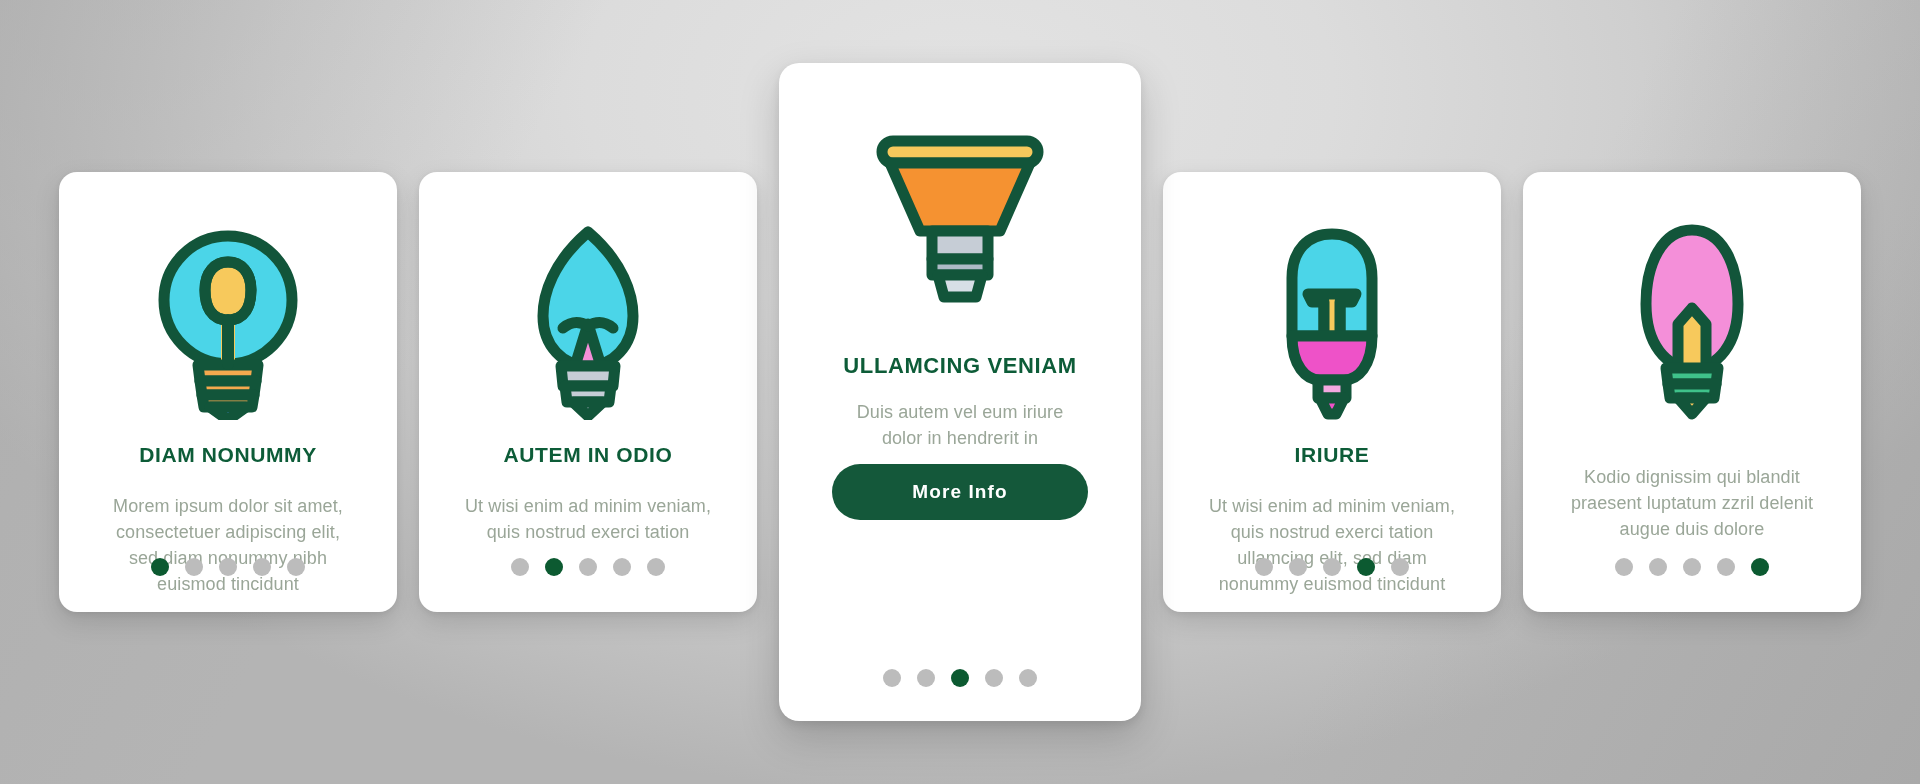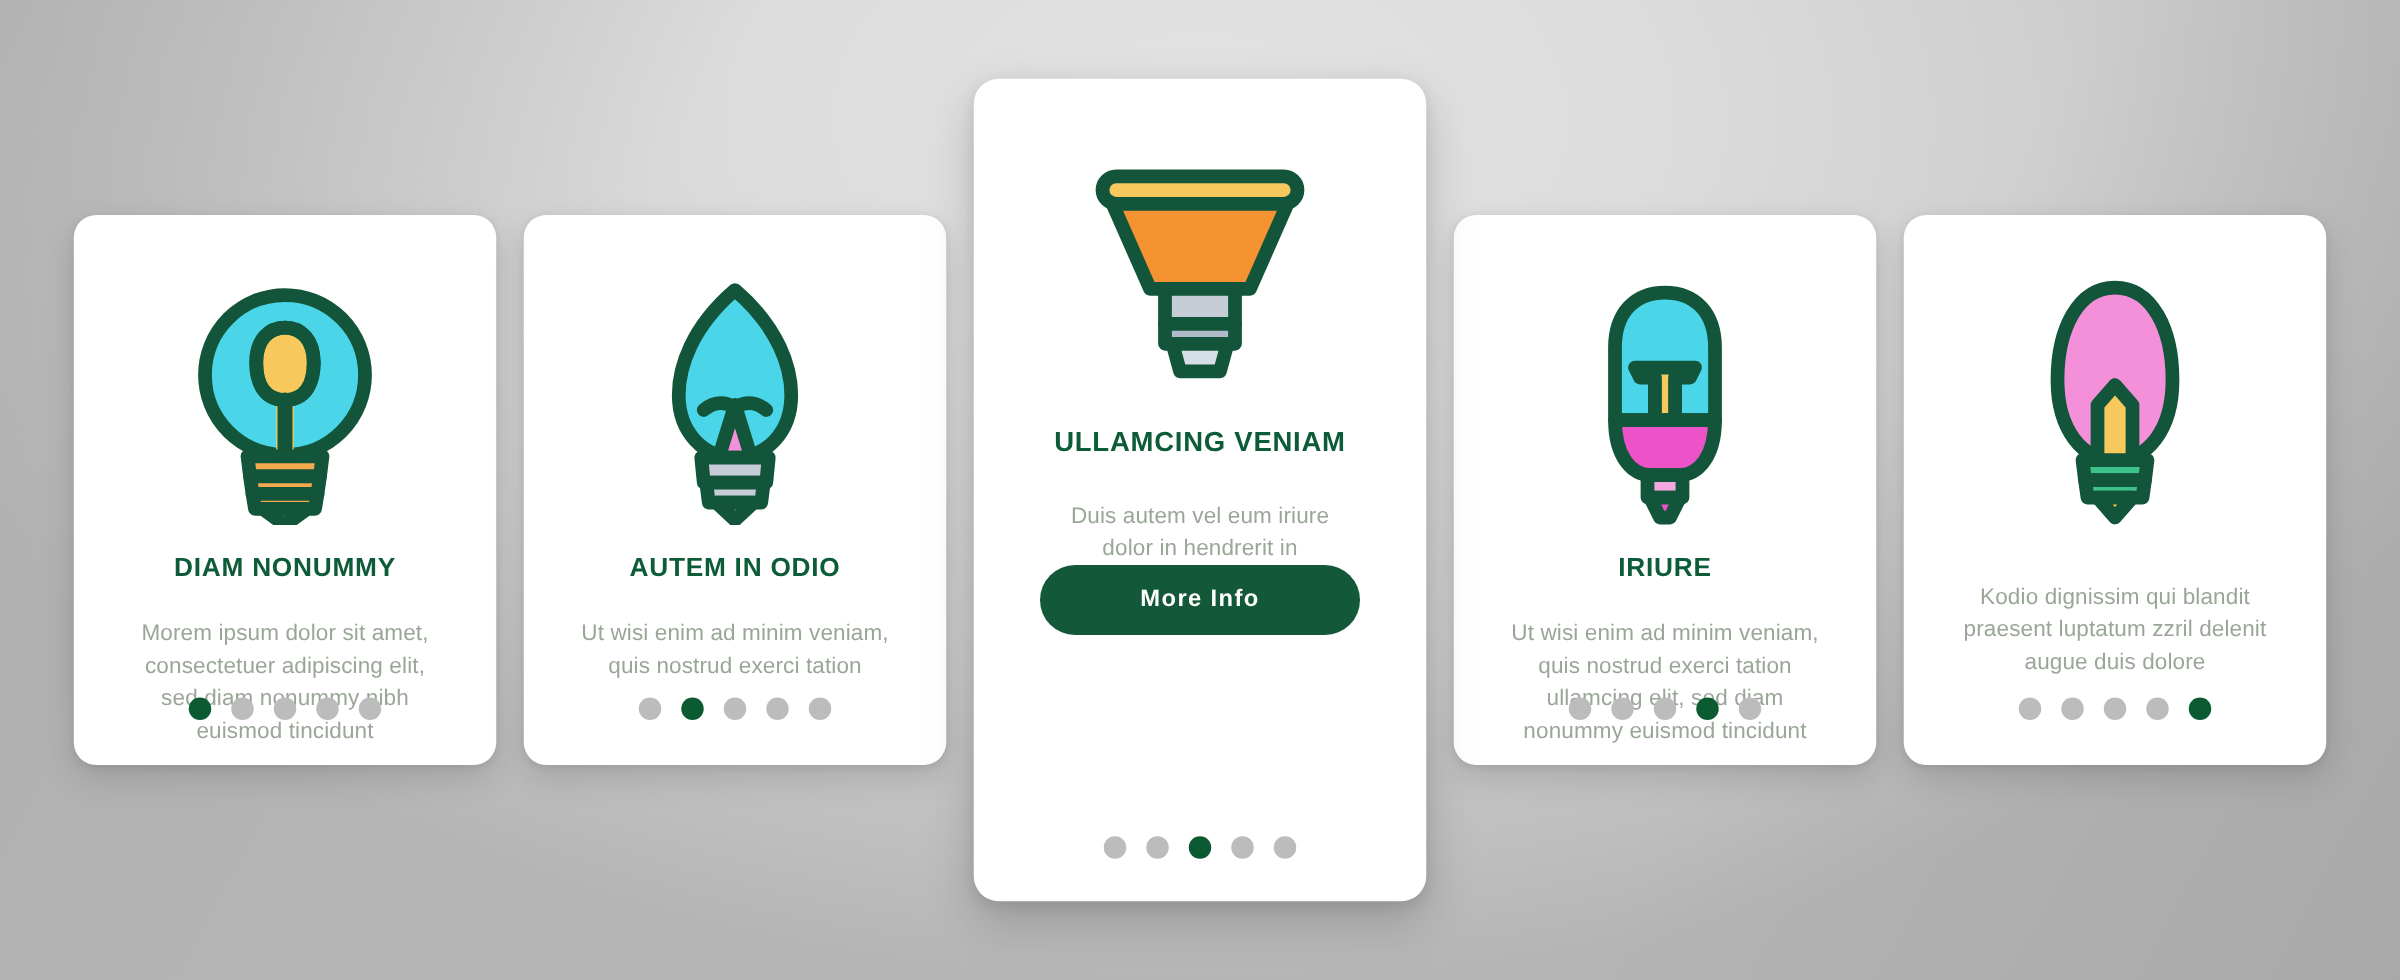--- a/index.html
+++ b/index.html
@@ -53,20 +53,21 @@
     flex: 0 0 auto;
   }
 
   .card.featured {
     width: 362px;
     height: 658px;
     border-radius: 20px;
     padding-top: 38px;
     box-shadow: 0 16px 40px rgba(0,0,0,0.18), 0 4px 10px rgba(0,0,0,0.09);
     z-index: 3;
+    gap: 12px;
   }
 
   .icon-wrap {
     height: 232px;
     width: 100%;
     display: flex;
     align-items: center;
     justify-content: center;
     flex: 0 0 auto;
   }
@@ -88,21 +89,21 @@
 
   .card-body {
     margin-top: 26px;
     font-size: 18px;
     line-height: 1.45;
     color: #9aa698;
     text-align: center;
     max-width: 252px;
     letter-spacing: 0.1px;
   }
-  .featured .card-body { max-width: 250px; margin-top: 32px; }
+  .featured .card-body { max-width: 250px; margin-top: 8px; }
 
   .cta-button {
     background: #14583a;
     color: #ffffff;
     border: none;
     border-radius: 28px;
     font-family: "Liberation Sans", sans-serif;
     font-size: 19px;
     font-weight: bold;
     letter-spacing: 1.1px;

